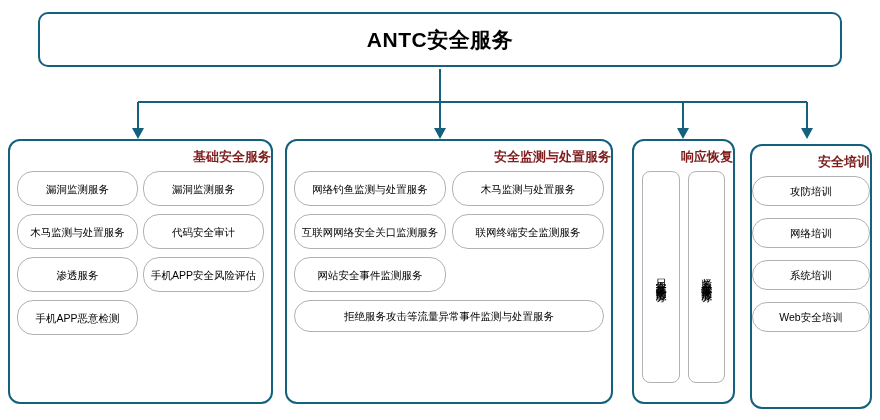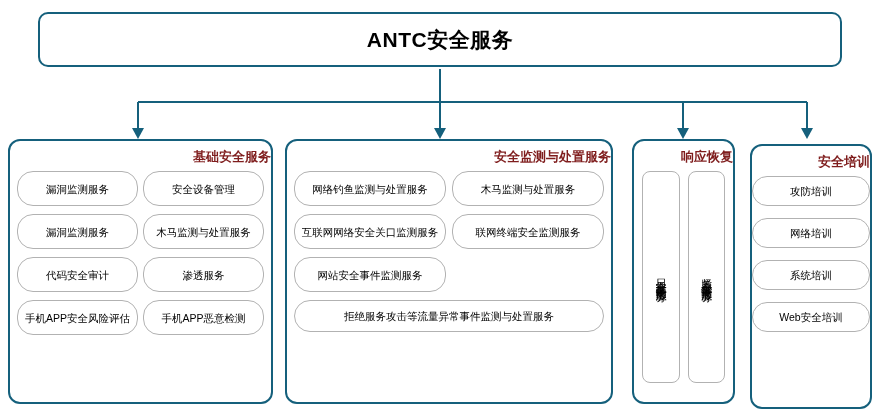--- a/index.html
+++ b/index.html
@@ -156,21 +156,20 @@
   </svg>
 
   <div class="root-box">
     <div class="root-title">ANTC安全服务</div>
   </div>
 
   <div class="cat-box col1" style="left:8px; top:139px; width:265px; height:265px;">
     <div class="cat-title">基础安全服务</div>
     <div class="items">
       <div class="item">漏洞监测服务</div>
-      <div class="item">安全设备管理</div>
       <div class="item">漏洞监测服务</div>
       <div class="item">木马监测与处置服务</div>
       <div class="item">代码安全审计</div>
       <div class="item">渗透服务</div>
       <div class="item">手机APP安全风险评估</div>
       <div class="item">手机APP恶意检测</div>
     </div>
   </div>
 
   <div class="cat-box col2" style="left:285px; top:139px; width:328px; height:265px;">

